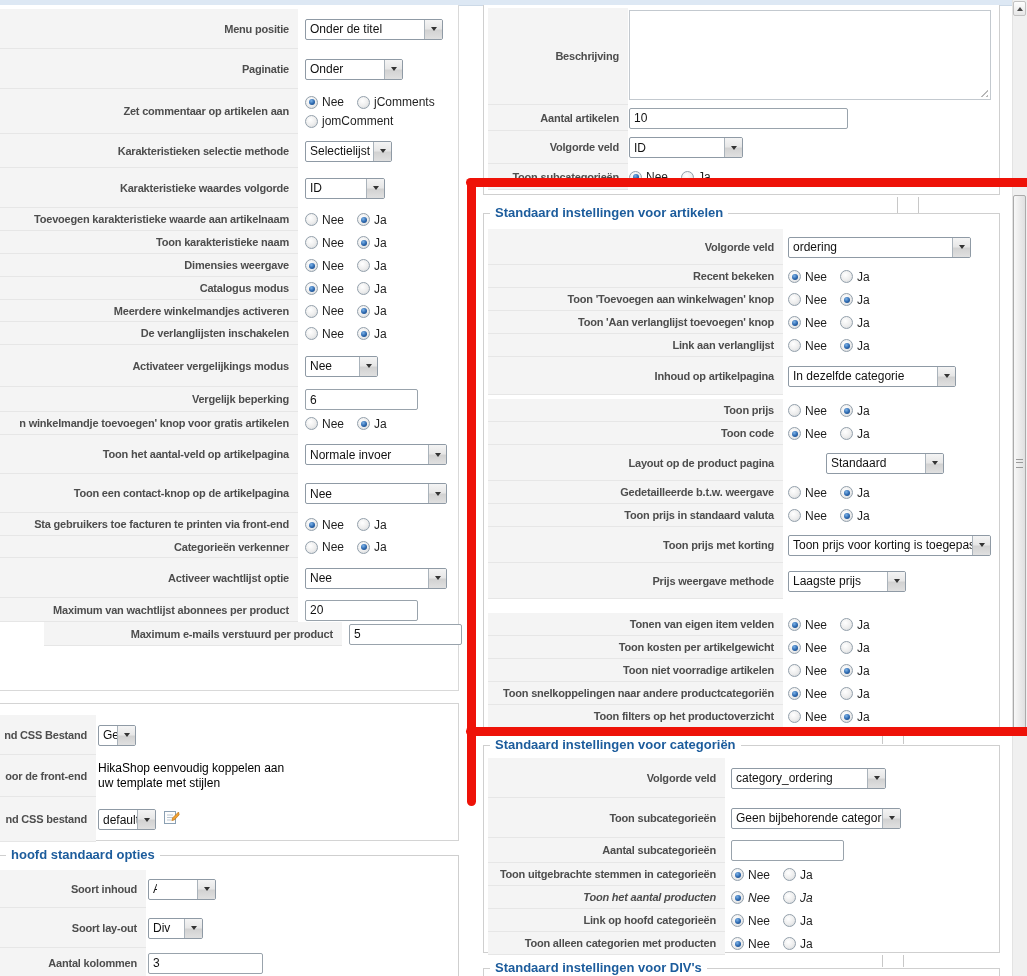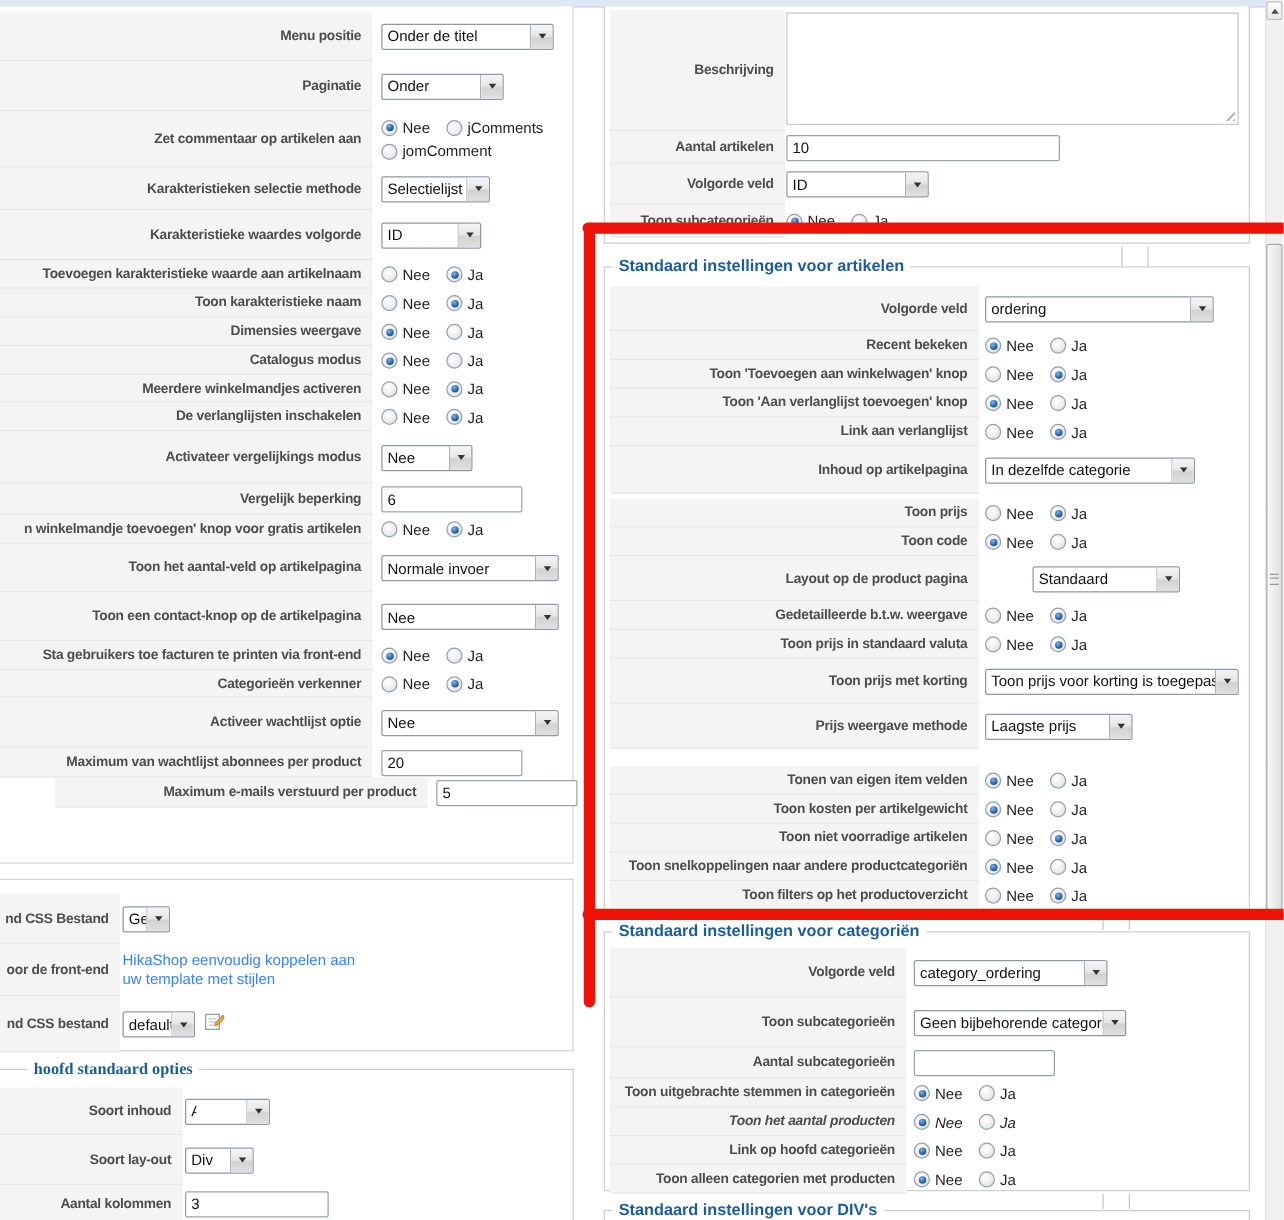--- a/index.html
+++ b/index.html
@@ -13,21 +13,21 @@
   #p-left-main{left:0;top:5px;width:459px;height:686px;border-right:1px solid #d9d9d9;border-bottom:1px solid #d9d9d9;padding-top:4px;}
   #p-css{left:-9px;top:703px;width:468px;height:138px;border:1px solid #d4d4d4;}
   #p-right-top{left:483px;top:5px;width:517px;height:190px;border:1px solid #cfcfcf;border-top:none;}
   .fieldset{position:absolute;background:#fff;border:1px solid #cfcfcf;box-sizing:border-box;}
   #fs-hoofd{left:-9px;top:855px;width:468px;height:125px;border-bottom:none;}
   #fs-artikelen{left:483px;top:213px;width:517px;height:515px;}
   #fs-categorien{left:483px;top:745px;width:517px;height:208px;}
   #fs-divs{left:483px;top:968px;width:517px;height:10px;border-bottom:none;}
   .legend{position:absolute;top:-9px;left:6px;background:#fff;padding:0 5px;font-weight:bold;
           font-size:13px;color:#1c5c9c;white-space:nowrap;}
-  #fs-hoofd .legend{left:30px;font-family:Liberation Serif, serif;}
+  #fs-hoofd .legend{left:14px;}
 
   
   .rows{position:relative;}
   .row{position:relative;}
   .row-label{position:absolute;left:4px;top:0;bottom:0;width:var(--labelw);
              display:flex;justify-content:flex-end;align-items:center;padding-right:9px;
              background:#f4f4f4;border-bottom:1px solid #e6e6e6;box-sizing:border-box;overflow:hidden;}
   .row-label span{font-weight:bold;font-size:11px;color:#4d4d4d;white-space:nowrap;letter-spacing:-0.2px;}
   #p-left-main .row-label{left:0;}
   .row-ctrl{position:absolute;left:var(--ctrl);top:0;height:100%;display:flex;align-items:center;}
@@ -44,21 +44,21 @@
        border-radius:2px;box-sizing:border-box;cursor:default;}
   .sel-t{flex:1;padding:0 4px;font-size:12px;color:#111;white-space:nowrap;overflow:hidden;}
   .sel-b{width:17px;align-self:stretch;border-left:1px solid #aab3bb;display:flex;align-items:center;
          justify-content:center;background:linear-gradient(#f4f4f4 0%,#e7e7e7 45%,#d2d2d2 55%,#e0e0e0 100%);
          border-radius:0 1px 1px 0;}
   .tri{width:0;height:0;border-left:3.5px solid transparent;border-right:3.5px solid transparent;border-top:4px solid #333;}
   .inp{height:21px;border:1px solid #99a3ac;border-radius:2px;font-family:"Liberation Sans",sans-serif;
        font-size:12px;padding:0 4px;box-sizing:border-box;color:#111;}
   .btn{height:25px;padding:0 13px;border:1px solid #9e9e9e;background:linear-gradient(#fefefe,#ececec);
        font-family:"Liberation Sans",sans-serif;font-size:13px;color:#111;border-radius:1px;}
-  .lnk{color:#3b82f6;font-size:12px;line-height:15px;text-decoration:none;display:inline-block;cursor:pointer;}
+  .lnk{color:#000000;font-size:12px;line-height:15px;text-decoration:none;display:inline-block;cursor:pointer;}
   .txa{background:#fff;border:1px solid #c3c9cf;position:relative;box-sizing:border-box;}
   .grip{position:absolute;right:2px;bottom:2px;width:10px;height:10px;
         background:repeating-linear-gradient(-45deg,#b9b9b9 0 1.5px,transparent 1.5px 4px);
         clip-path:polygon(100% 0,100% 100%,0 100%);}
   .rgroup{display:flex;align-items:center;flex-wrap:wrap;row-gap:5px;}
   .ropt{display:inline-flex;align-items:center;margin-right:13px;cursor:default;}
   .rc{width:13px;height:13px;border-radius:50%;box-sizing:border-box;margin-right:4px;position:relative;
       background:radial-gradient(circle at 40% 35%,#ffffff 0%,#ededed 55%,#ccd2d7 100%);border:1px solid #93a0ab;}
   .rc.on::after{content:"";position:absolute;left:2.5px;top:2.5px;width:6px;height:6px;border-radius:50%;
       background:radial-gradient(circle at 38% 32%,#7db3e8 0%,#2a66ad 55%,#173f74 100%);}

